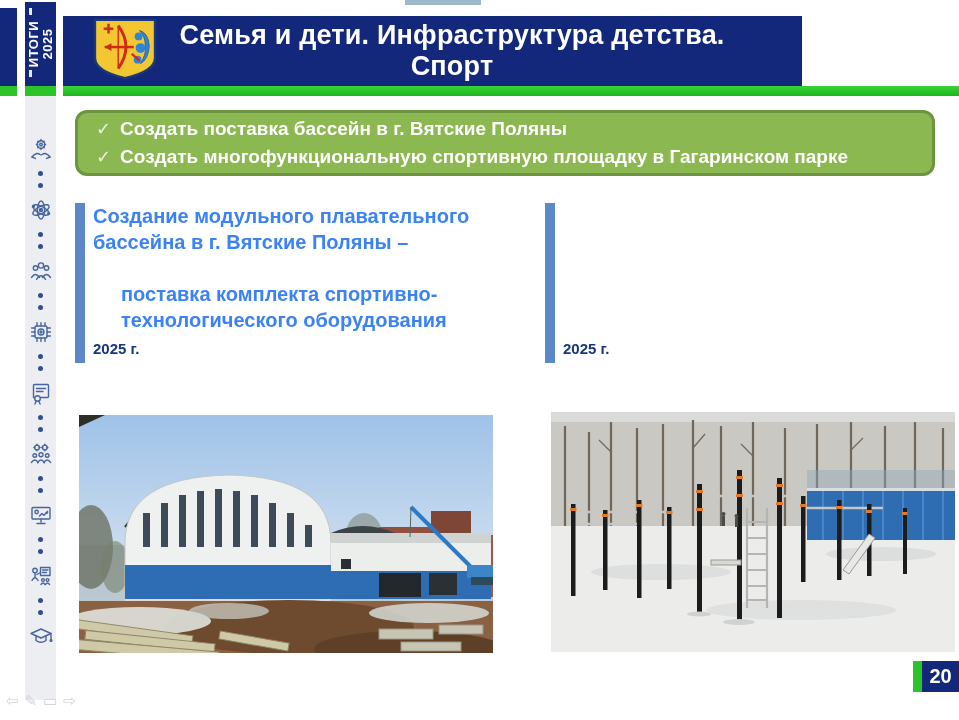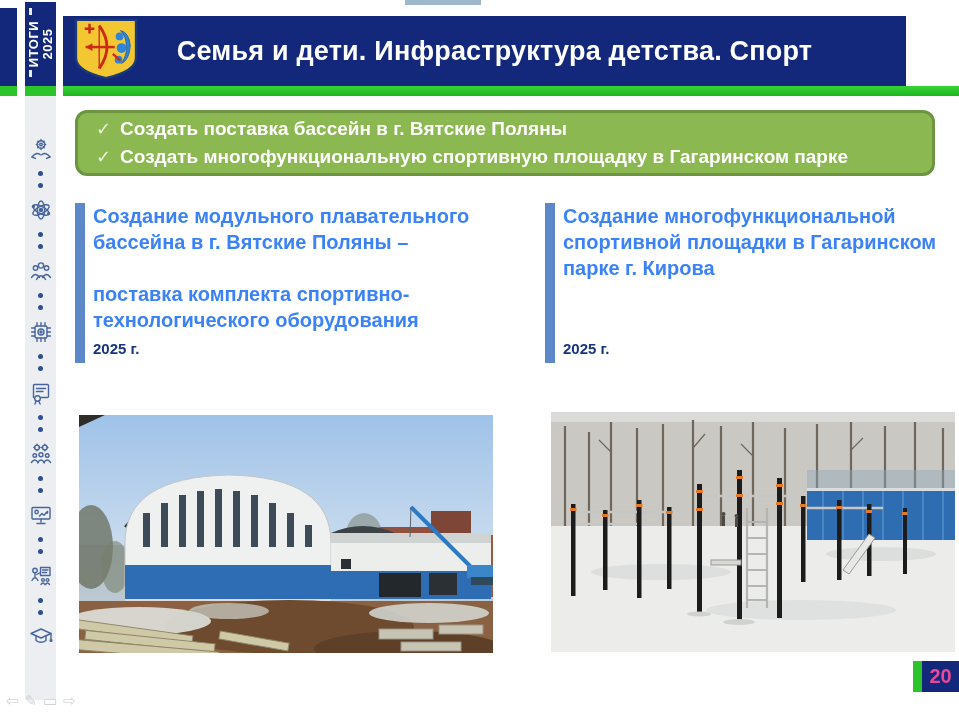--- a/index.html
+++ b/index.html
@@ -16,22 +16,22 @@
 
   
   .itogi-strip{left:25px;top:2px;width:31px;height:84px;background:#13287b;}
   .itogi-green{left:25px;top:86px;width:31px;height:10px;background:#2bc42b;}
   .itogi-label{left:-4px;top:29px;width:89px;height:30px;display:flex;flex-direction:column;
       align-items:center;justify-content:center;transform:rotate(-90deg);
       color:#fff;font-weight:bold;font-size:13px;line-height:1.05;letter-spacing:.5px;}
   .itogi-dash{width:3px;height:7px;background:#e8ecf5;position:absolute;left:29px;}
 
   
-  .header-bar{left:63px;top:16px;width:843px;height:70px;background:#13287b;
-      display:flex;align-items:center;}
+  .header-bar{left:63px;top:16px;width:720px;height:70px;background:#13287b;
+      display:flex;align-items:center;padding-left:19px;}
   .header-green{left:63px;top:86px;width:896px;height:10px;
       background:linear-gradient(180deg,#37d437,#1db51d);}
   .coat{margin-left:6px;flex:0 0 auto;}
   .header-title{flex:1;text-align:center;color:#ffffff;font-weight:bold;font-size:27px;
       padding-right:60px;letter-spacing:.2px;}
 
   
   .sidebar{left:25px;top:96px;width:31px;height:604px;background:#eceef1;
       display:flex;flex-direction:column;align-items:center;padding-top:40px;box-sizing:border-box;}
   .sb-icon{width:26px;height:26px;flex:0 0 auto;}
@@ -47,33 +47,33 @@
       line-height:1.45;}
   .check-glyph{color:#e9f3da;margin-right:9px;font-size:18px;}
 
   
   .project{top:203px;height:166px;}
   .project-left{left:75px;width:440px;}
   .project-right{left:545px;width:400px;}
   .proj-bar{position:absolute;left:0;top:0;width:10px;height:160px;background:#5c88c9;}
   .proj-text{position:absolute;left:18px;top:0;right:0;color:#3b82f6;font-weight:bold;
       font-size:20px;line-height:1.3;}
-  .proj-detail{margin-top:26px;}
+  .proj-detail{margin-top:26px;margin-left:28px;}
   .proj-year{position:absolute;left:18px;top:137px;color:#17357f;font-weight:bold;font-size:15px;}
 
   
   .photo{border:0;overflow:hidden;}
   .photo-left{left:79px;top:415px;width:414px;height:238px;}
   .photo-right{left:551px;top:412px;width:404px;height:240px;}
   .photo svg{display:block;width:100%;height:100%;}
 
   
   .page-badge{right:0;top:661px;height:31px;display:flex;}
   .page-badge-green{width:9px;height:31px;background:#2bc42b;}
-  .page-badge-num{width:37px;height:31px;background:#13287b;color:#ec4899;font-weight:bold;
+  .page-badge-num{width:37px;height:31px;background:#13287b;color:#ffffff;font-weight:bold;
       font-size:20px;display:flex;align-items:center;justify-content:center;}
 
   
   .presenter{left:6px;top:690px;width:80px;height:22px;display:flex;gap:6px;align-items:center;
       color:#d1d5da;font-size:15px;}
   .presenter span{cursor:pointer;}
 
   .ic{stroke:#48659e;fill:none;stroke-width:1.4;stroke-linecap:round;stroke-linejoin:round;}
 </style>
 </head>
@@ -254,24 +254,20 @@
     <div class="proj-bar"></div>
     <div class="proj-text">
       <div>Создание модульного плавательного бассейна в г. Вятские Поляны –</div>
       <div class="proj-detail">поставка комплекта спортивно-технологического оборудования</div>
     </div>
     <div class="proj-year">2025 г.</div>
   </div>
 
   <div class="abs project project-right">
     <div class="proj-bar"></div>
-    <div class="proj-text">
-      <div>Создание многофункциональной спортивной площадки в Гагаринском парке г. Кирова</div>
-      <div class="proj-detail"></div>
-    </div>
     <div class="proj-year">2025 г.</div>
   </div>
 
   <div class="abs photo photo-left">
     <svg viewBox="0 0 414 238" preserveAspectRatio="none">
       <defs>
         <linearGradient id="skyL" x1="0" y1="0" x2="0" y2="1">
           <stop offset="0" stop-color="#9fc2e8"></stop>
             <stop offset="1" stop-color="#dce7f1"></stop>
         </linearGradient>

